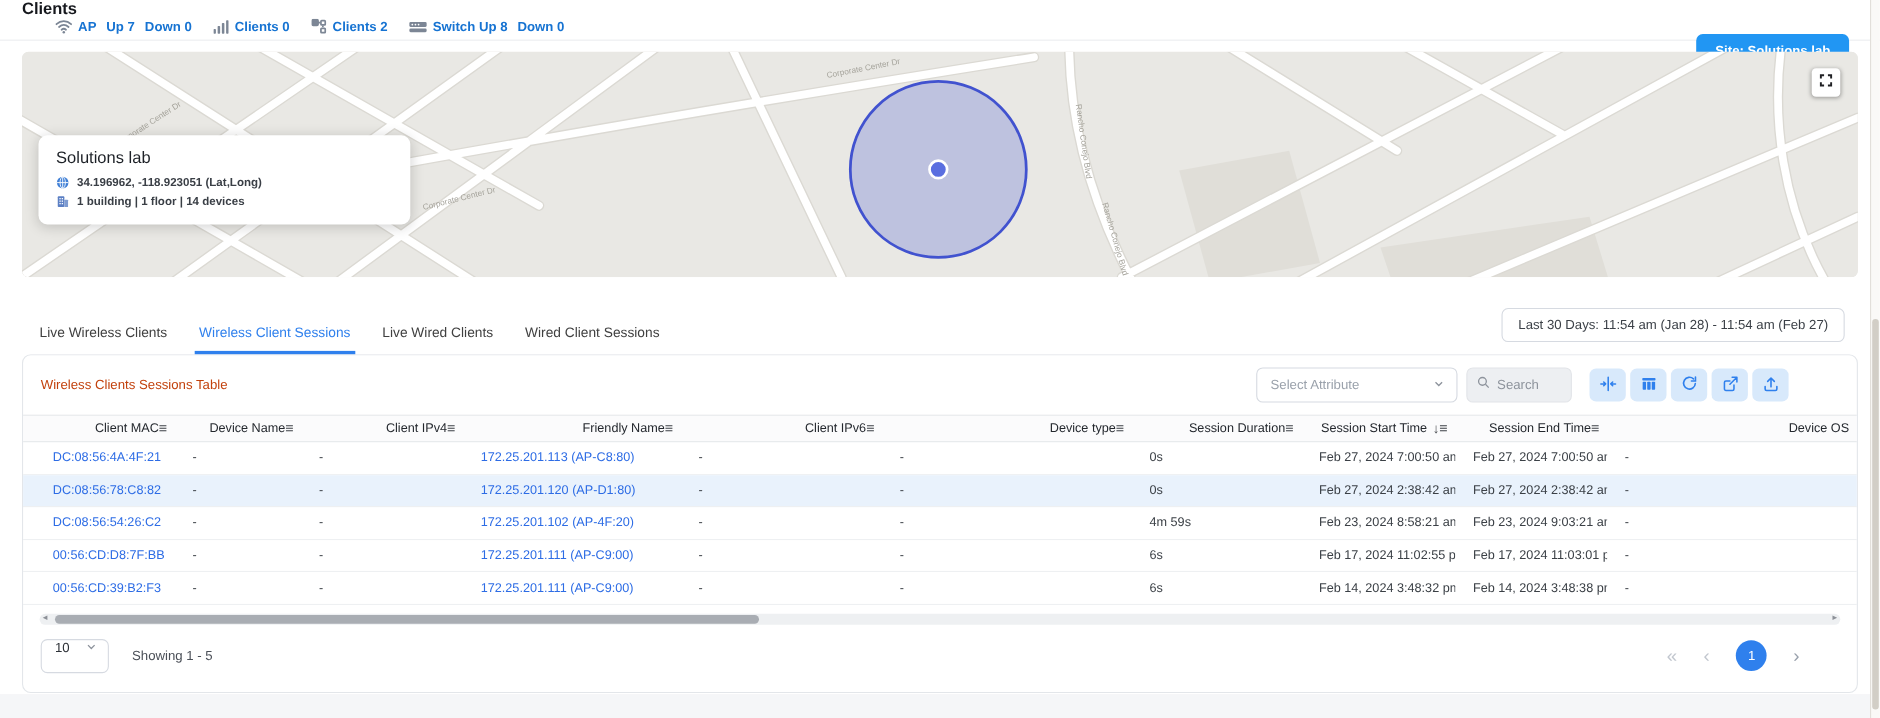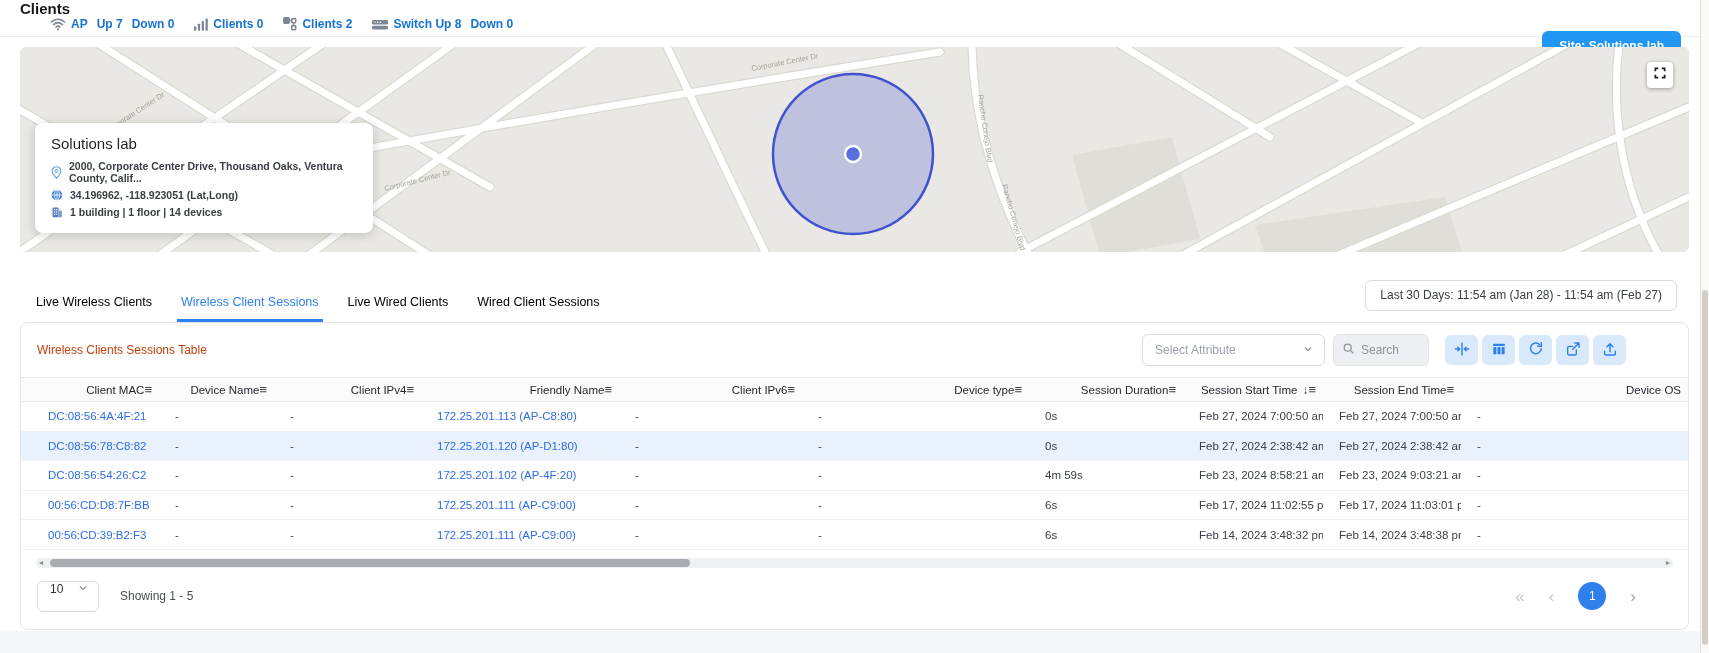--- a/index.html
+++ b/index.html
@@ -27,21 +27,21 @@
   .map-card-row { display:flex; align-items:center; gap:7px; font-size:10.5px; color:#3a3f46;
                   margin:5px 0; font-weight:600; }
   .map-card-row svg { flex:none; display:block; }
   .fullscreen-btn { position:absolute; right:16px; top:15px; width:26px; height:26px; background:#fff;
                     border-radius:4px; box-shadow:0 1px 4px rgba(0,0,0,.35); display:flex;
                     align-items:center; justify-content:center; cursor:pointer; }
 
   
   .tabs-row { position:relative; margin:0 20px; height:70px; background:#fff; }
   .tabs { position:absolute; left:12px; bottom:0; display:flex; gap:21px; }
-  .tab { font-size:12.5px; color:#000000; padding:0 4px 10px 4px; cursor:pointer; border-bottom:3px solid transparent; }
+  .tab { font-size:12.5px; color:#404040; padding:0 4px 10px 4px; cursor:pointer; border-bottom:3px solid transparent; }
   .tab.active { color:#2f80ed; border-bottom:3px solid #2f80ed; }
   .date-box { position:absolute; right:12px; top:28px; height:31px; line-height:29px; padding:0 14px;
               border:1px solid #d6dae1; border-radius:6px; font-size:12px; color:#3b4047;
               background:#fff; cursor:pointer; }
 
   
   .card { margin:0 20px; height:308px; border:1px solid #e3e6ea; border-radius:8px; background:#fff; }
   .card-top { display:flex; align-items:center; padding:11px 62px 11px 16px; }
   .card-title { font-size:12px; font-weight:400; color:#c2410c; }
   .controls { margin-left:auto; display:flex; align-items:center;padding-left:36px; }
@@ -182,29 +182,20 @@
       <text transform="translate(982,138) rotate(74)">Rancho Conejo Blvd</text>
     </g>
     <circle cx="833" cy="107" r="80" fill="rgba(130,141,216,0.42)" stroke="#4152cf" stroke-width="2.5"></circle>
     <circle cx="833" cy="107" r="8" fill="#5a6ee0" stroke="#ffffff" stroke-width="2.5"></circle>
   </svg>
 
   <div class="map-card">
     <div class="map-card-title">Solutions lab</div>
     <div class="map-card-row">
       <span>
-          <svg width="11" height="13" viewBox="0 0 14 18">
-            <path d="M7 1 C3.7 1 1 3.7 1 7 c0 4.2 6 10 6 10 s6-5.8 6-10 C13 3.7 10.3 1 7 1 z" fill="none" stroke="#6aa8e8" stroke-width="1.6"></path>
-            <circle cx="7" cy="7" r="2" fill="none" stroke="#6aa8e8" stroke-width="1.4"></circle>
-          </svg>
-        </span>
-      <span>2000, Corporate Center Drive, Thousand Oaks, Ventura County, Calif...</span>
-    </div>
-    <div class="map-card-row">
-      <span>
           <svg width="12" height="12" viewBox="0 0 16 16">
             <circle cx="8" cy="8" r="7" fill="#3f7fd6"></circle>
             <g stroke="#fff" stroke-width="1.1" fill="none">
               <path d="M8 1 v14 M1 8 h14"></path>
               <ellipse cx="8" cy="8" rx="3.2" ry="7"></ellipse>
             </g>
           </svg>
         </span>
       <span>34.196962, -118.923051 (Lat,Long)</span>
     </div>

